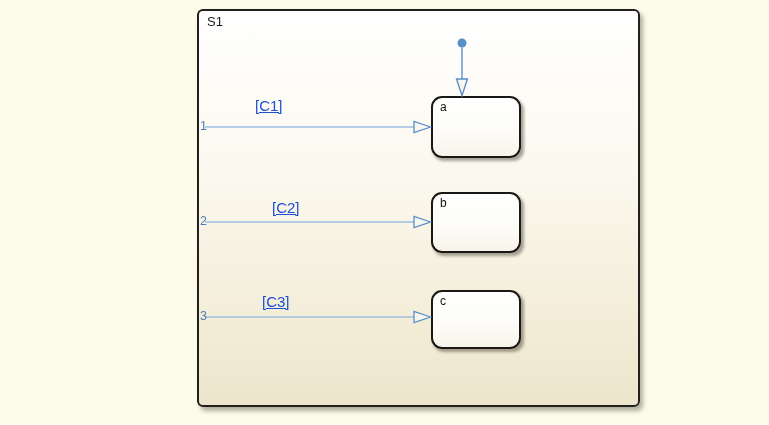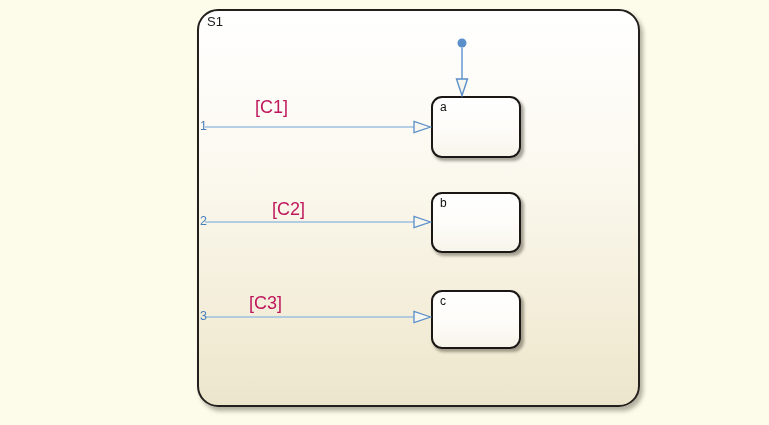--- a/index.html
+++ b/index.html
@@ -21,21 +21,21 @@
   }
 
   
   .superstate {
     position: absolute;
     left: 197px;
     top: 9px;
     width: 443px;
     height: 398px;
     border: 2px solid #231f1c;
-    border-radius: 21px;
+    border-radius: 6px;
     background: linear-gradient(to bottom, #ffffff 0%, #fbf8ee 42%, #f2ecd6 82%, #ece5cc 100%);
     box-shadow: 3px 4px 4px rgba(40, 34, 22, 0.35);
     box-sizing: border-box;
   }
   .superstate-label {
     position: absolute;
     left: 8px;
     top: 4px;
     font-family: "Liberation Sans", sans-serif;
     font-size: 13px;
@@ -75,36 +75,37 @@
     top: 0;
     width: 769px;
     height: 425px;
     pointer-events: none;
   }
 
   
   .wire-text {
     position: absolute;
     font-family: "Liberation Sans", sans-serif;
-    font-size: 18px;
-    color: #be185d;
+    font-size: 15px;
+    color: #1d4ed8;
     line-height: 1;
     white-space: nowrap;
+    text-decoration: underline;
   }
   .wire-num {
     position: absolute;
     font-family: "Liberation Sans", sans-serif;
     font-size: 12.5px;
     color: #4a7ebb;
     line-height: 1;
     white-space: nowrap;
   }
   #cond-1 { left: 255px; top: 98px; }
   #cond-2 { left: 272px; top: 200px; }
-  #cond-3 { left: 249px; top: 294px; }
+  #cond-3 { left: 262px; top: 294px; }
   #num-1  { left: 200px; top: 120px; }
   #num-2  { left: 200px; top: 215px; }
   #num-3  { left: 200px; top: 310px; }
 </style>
 </head>
 <body>
 
 <div id="canvas">
 
   <div class="superstate">

